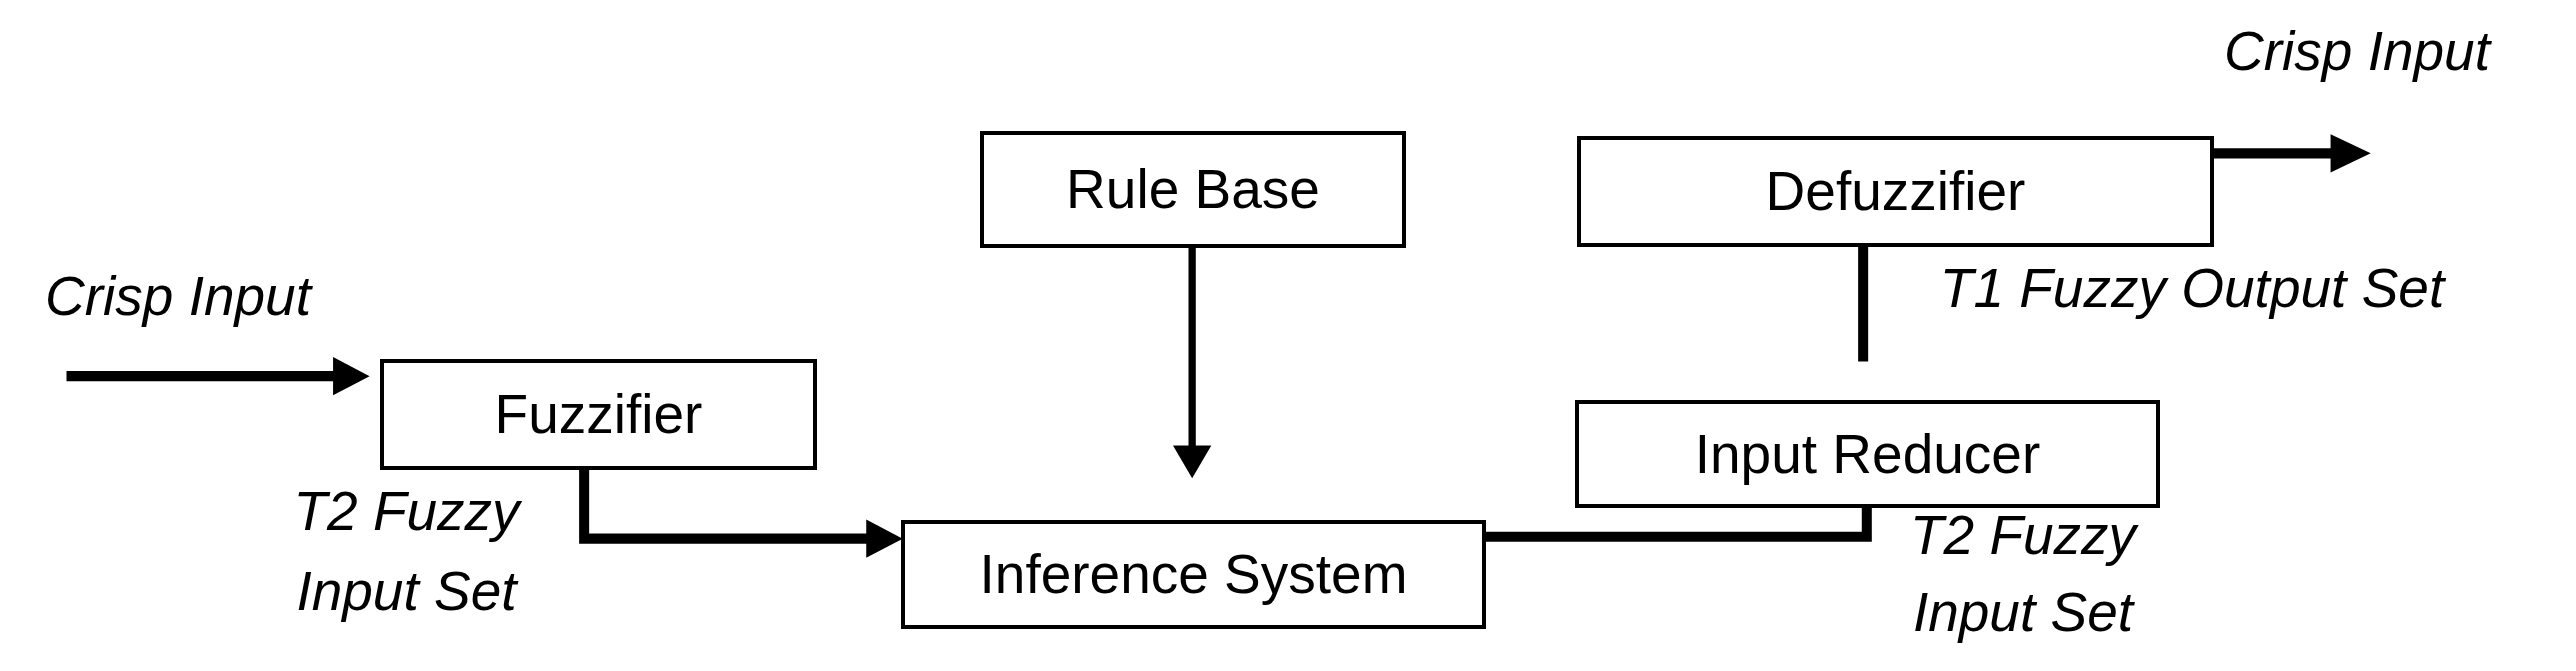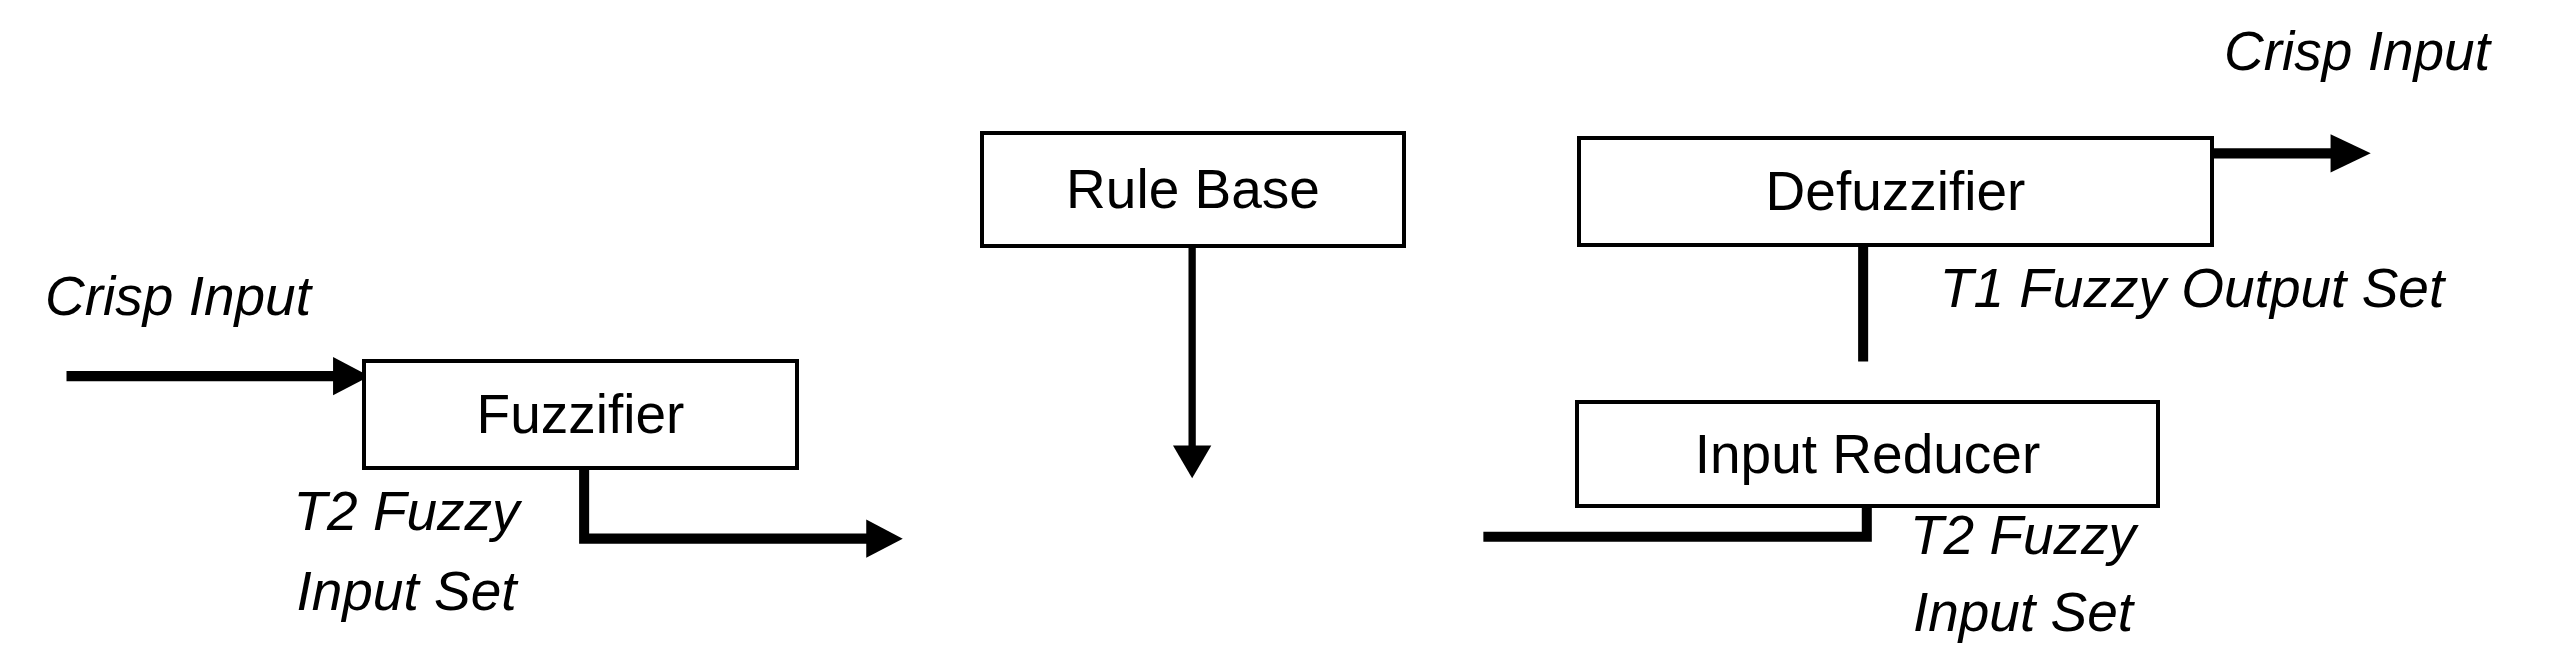--- a/index.html
+++ b/index.html
@@ -29,21 +29,21 @@
     border: 4.6px solid #000000;
     background: #ffffff;
     display: flex;
     align-items: center;
     justify-content: center;
     font-size: 55px;
     line-height: 1;
     white-space: nowrap;
     margin-top: 40px;
   }
-  .node-fuzzifier        { left: 362px;  top: 319px; width: 437px; height: 111px; }
+  .node-fuzzifier        { left: 380px;  top: 319px; width: 437px; height: 111px; }
   .node-rule-base        { left: 980px; top: 91px; width: 426px; height: 117px; }
   .node-inference-system { left: 901px;  top: 480px; width: 585px; height: 109px; }
   .node-type-reducer     { left: 1575px; top: 360px; width: 585px; height: 108px; }
   .node-defuzzifier      { left: 1577px; top: 96px; width: 637px; height: 111px; }
   .flabel {
     position: absolute;
     font-style: italic;
     font-size: 55px;
     text-align: center;
     white-space: nowrap;
@@ -101,20 +101,23 @@
   </svg>
 
   <div class="node node-fuzzifier">
     <span>Fuzzifier</span>
   </div>
 
   <div class="node node-rule-base">
     <span>Rule Base</span>
   </div>
 
+  <div class="node node-inference-system">
+    <span>Inference System</span>
+  </div>
 
   <div class="node node-type-reducer">
     <span>Input Reducer</span>
   </div>
 
   <div class="node node-defuzzifier">
     <span>Defuzzifier</span>
   </div>
 
   <div class="flabel flabel-crisp-input">Crisp Input</div>

